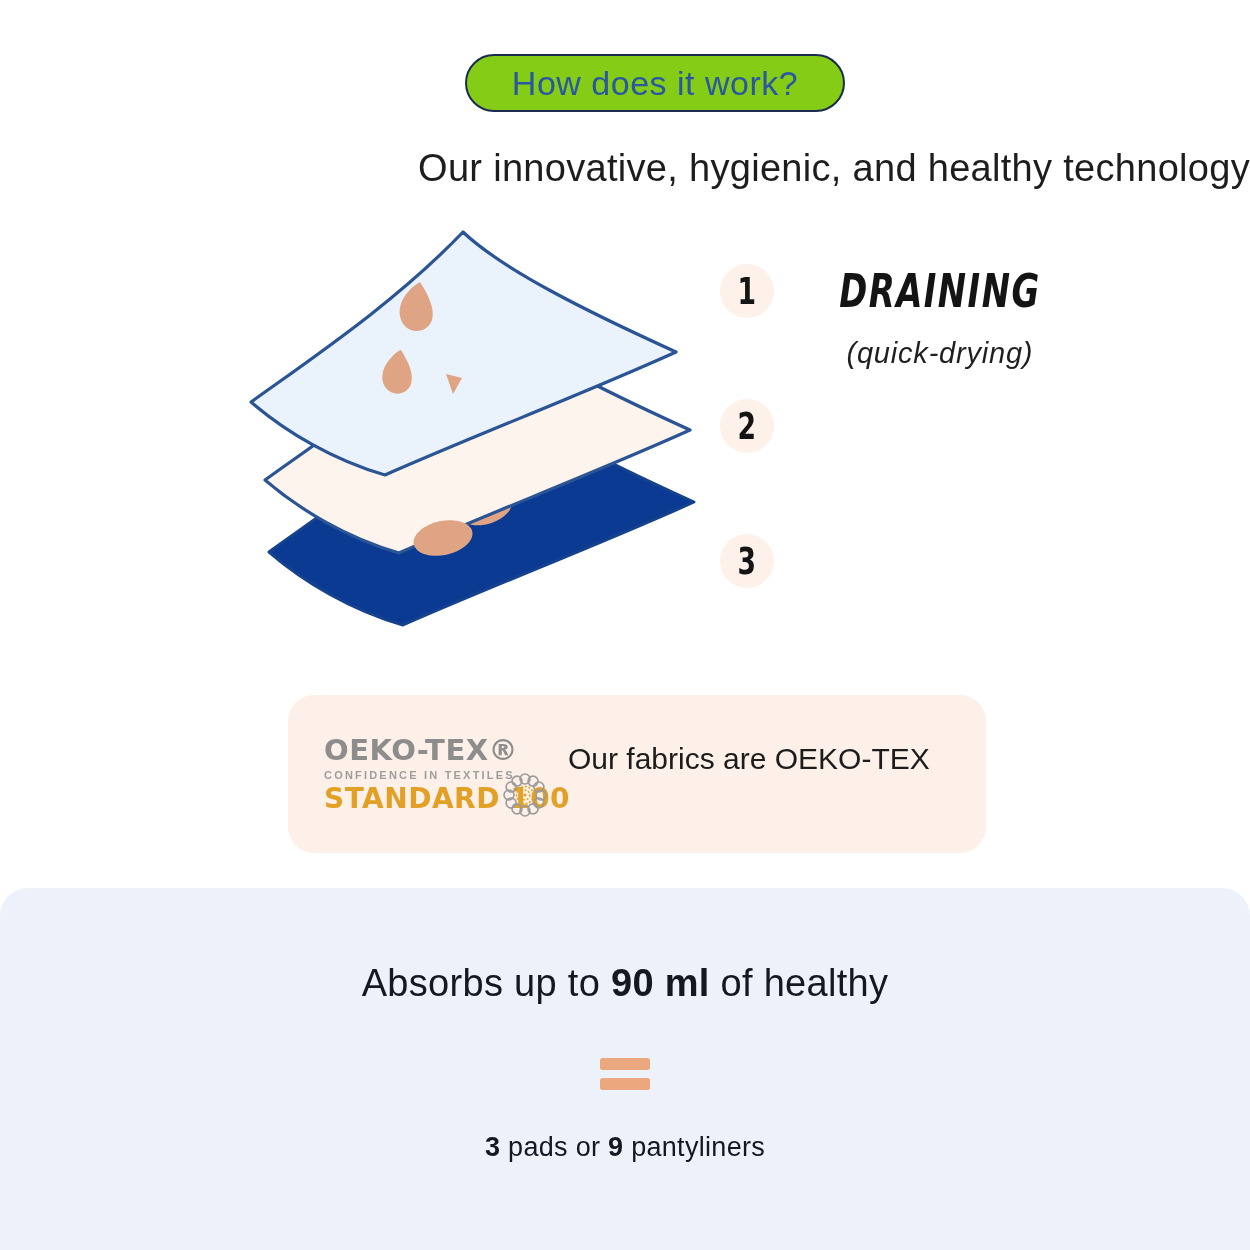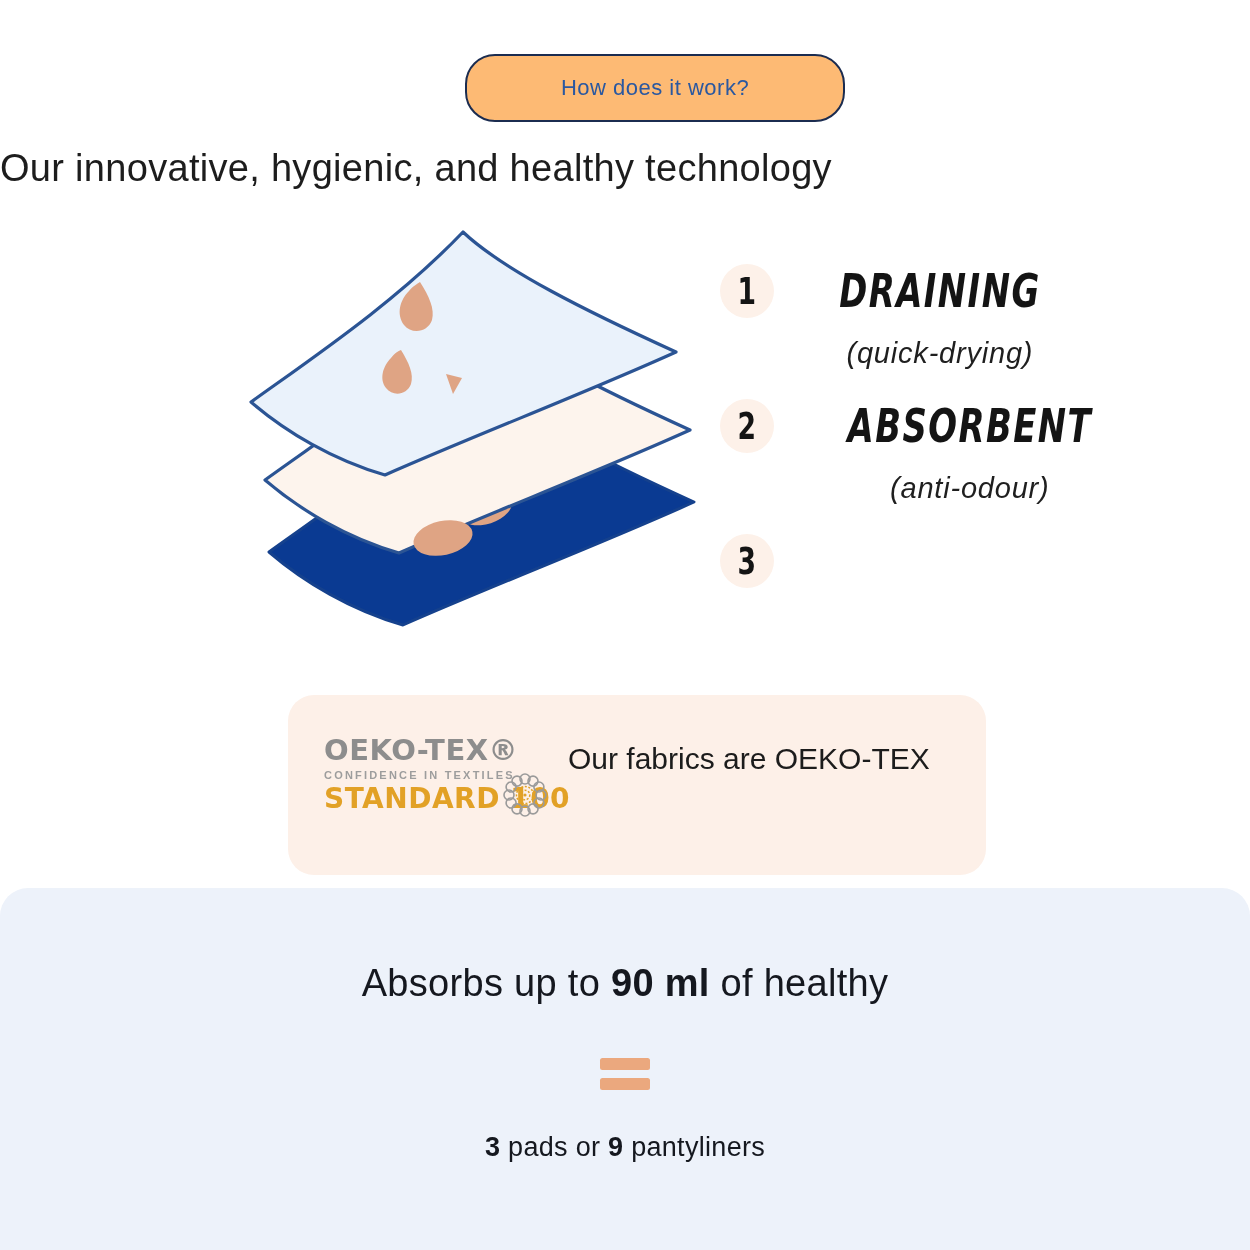--- a/index.html
+++ b/index.html
@@ -5,30 +5,30 @@
   * { margin:0; padding:0; box-sizing:border-box; }
   html,body { background:#ffffff; }
   .page {
     position:relative; width:1250px; height:1250px;
     background:#ffffff; overflow:hidden;
     font-family:"Liberation Sans", sans-serif; color:#1a1a1a;
   }
 
   
   .badge {
-    position:absolute; left:465px; top:54px; width:380px; height:68px;
-    background:#fdba74; border:2.5px solid #1b2c50; border-radius:30px;
+    position:absolute; left:465px; top:54px; width:380px; height:58px;
+    background:#84cc16; border:2.5px solid #1b2c50; border-radius:30px;
     display:flex; align-items:center; justify-content:center;
-    font-size:22px; font-weight:500; color:#2a58a0; letter-spacing:0.5px;
+    font-size:34px; font-weight:500; color:#2a58a0; letter-spacing:0.5px;
   }
 
   
   .subtitle {
     position:absolute; left:0; top:147px; width:100%;
-    text-align:left; font-size:38px; font-weight:500; color:#1d1d1d;
+    text-align:right; font-size:38px; font-weight:500; color:#1d1d1d;
     letter-spacing:0.3px;
   }
 
   
   .illustration { position:absolute; left:238px; top:222px; }
 
   
   .step { position:absolute; left:720px; display:flex; flex-direction:row; align-items:flex-start; }
   .step-1 { top:264px; } .step-2 { top:399px; } .step-3 { top:534px; }
   .step-num {
@@ -44,21 +44,21 @@
     line-height:54px; color:#141414; letter-spacing:2px; white-space:nowrap;
   }
   .step-title span { display:inline-block; transform:scaleX(0.72); transform-origin:center; }
   .step-sub {
     margin-top:19px; font-size:29px; font-weight:500; color:#1f1f1f;
     letter-spacing:0.8px; white-space:nowrap;
   }
 
   
   .cert-box {
-    position:absolute; left:288px; top:695px; width:698px; height:180px;
+    position:absolute; left:288px; top:695px; width:698px; height:158px;
     background:#fdf0e8; border-radius:26px;
   }
   .oeko-logo { position:absolute; left:36px; top:40px; width:174px; text-align:center; }
   .oeko-line1 {
     font-family:"DejaVu Sans", sans-serif; font-weight:700; font-size:29px;
     color:#8d8d8d; letter-spacing:0.5px; line-height:30px; white-space:nowrap;
   }
   .oeko-line2 {
     font-size:11px; font-weight:600; color:#9d9d9d; letter-spacing:2.2px;
     line-height:15px; margin-top:3px; white-space:nowrap;
@@ -123,26 +123,20 @@
         <span>DRAINING</span>
       </div>
       <div class="step-sub">(quick-drying)</div>
     </div>
   </div>
 
   <div class="step step-2">
     <div class="step-num">
       <span>2</span>
     </div>
-    <div class="step-text">
-      <div class="step-title">
-        <span>ABSORBENT</span>
-      </div>
-      <div class="step-sub">(anti-odour)</div>
-    </div>
   </div>
 
   <div class="step step-3">
     <div class="step-num">
       <span>3</span>
     </div>
   </div>
 
   <div class="cert-box">
     <div class="oeko-logo">

